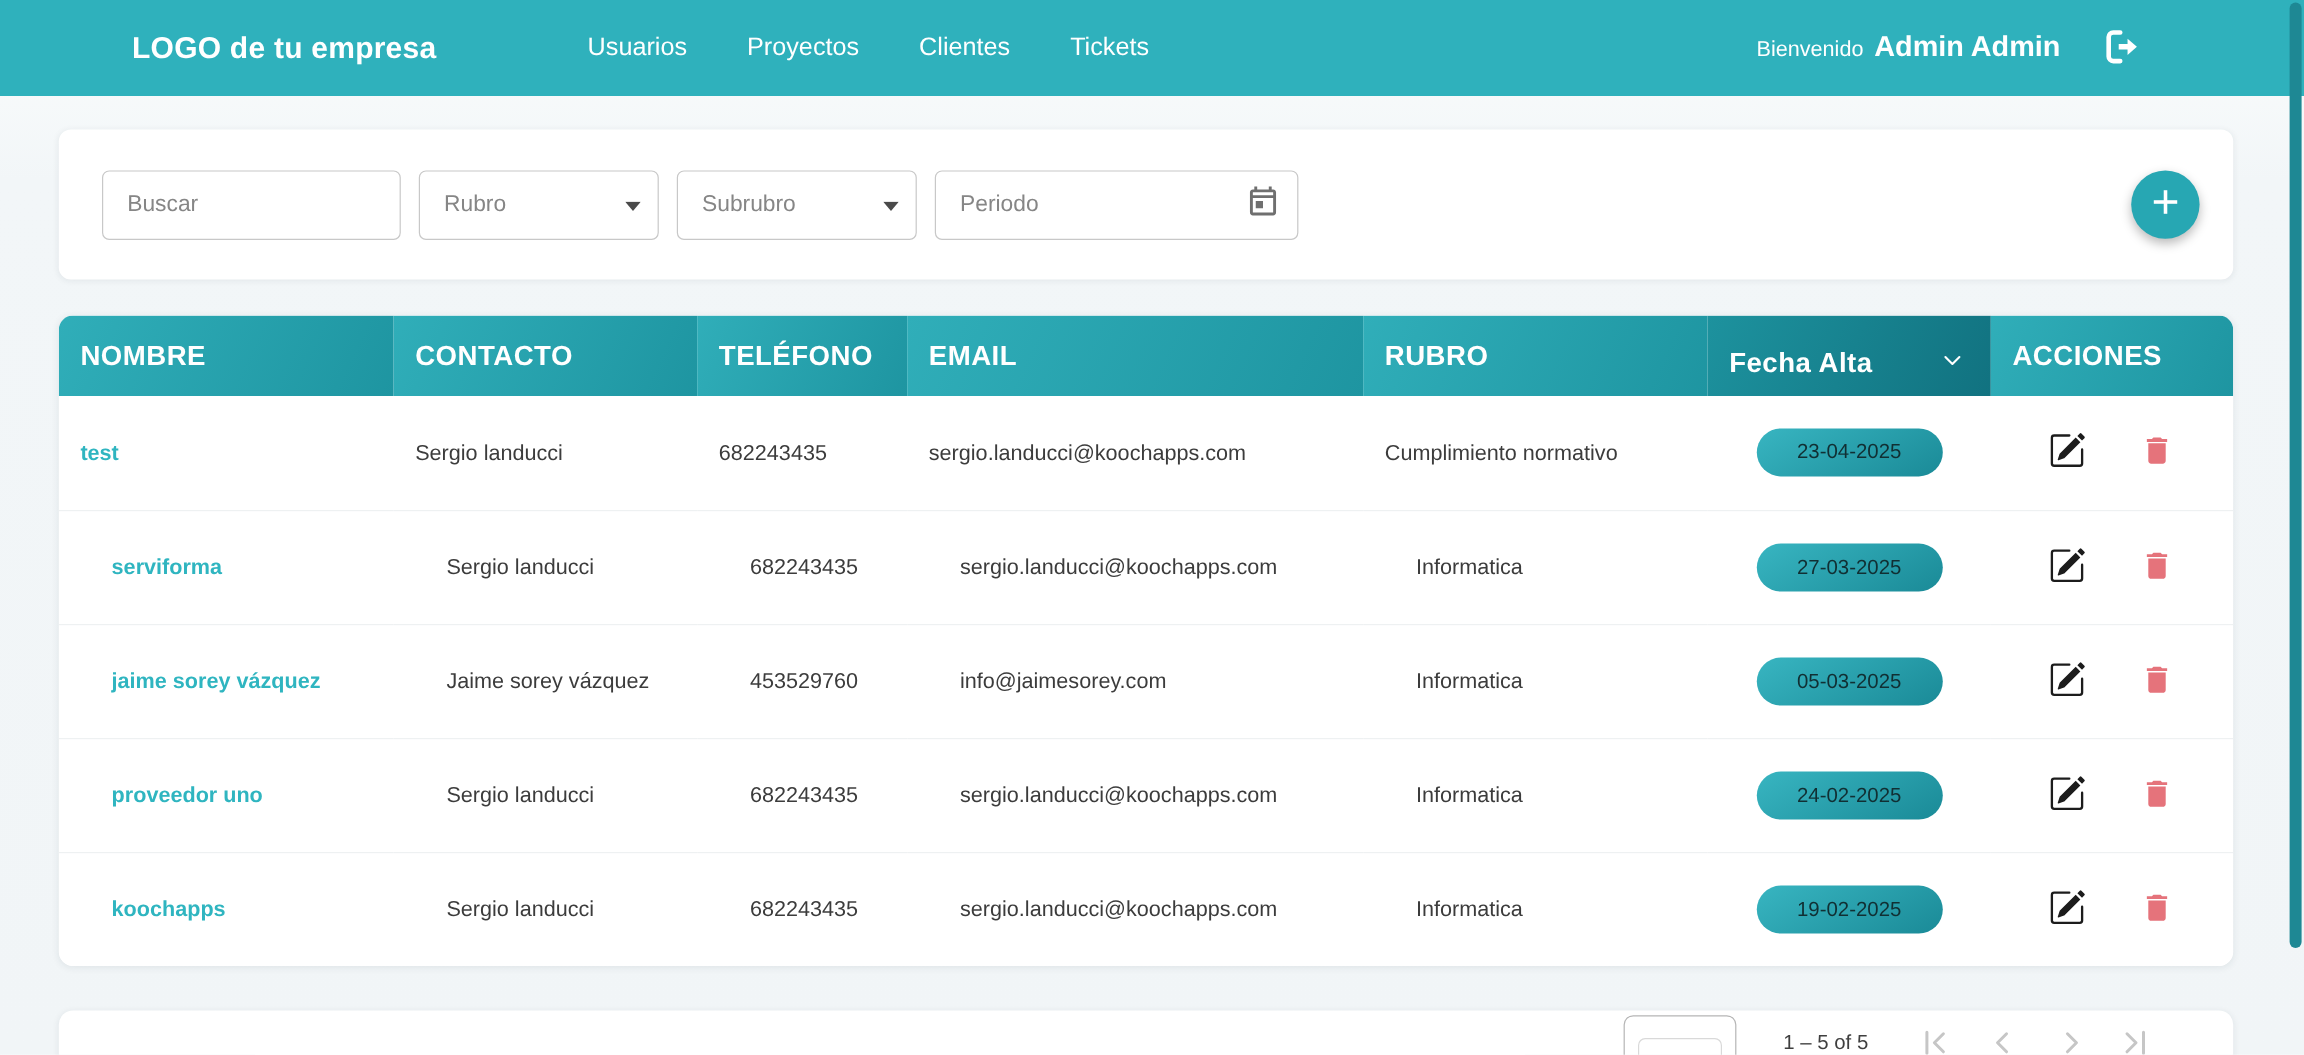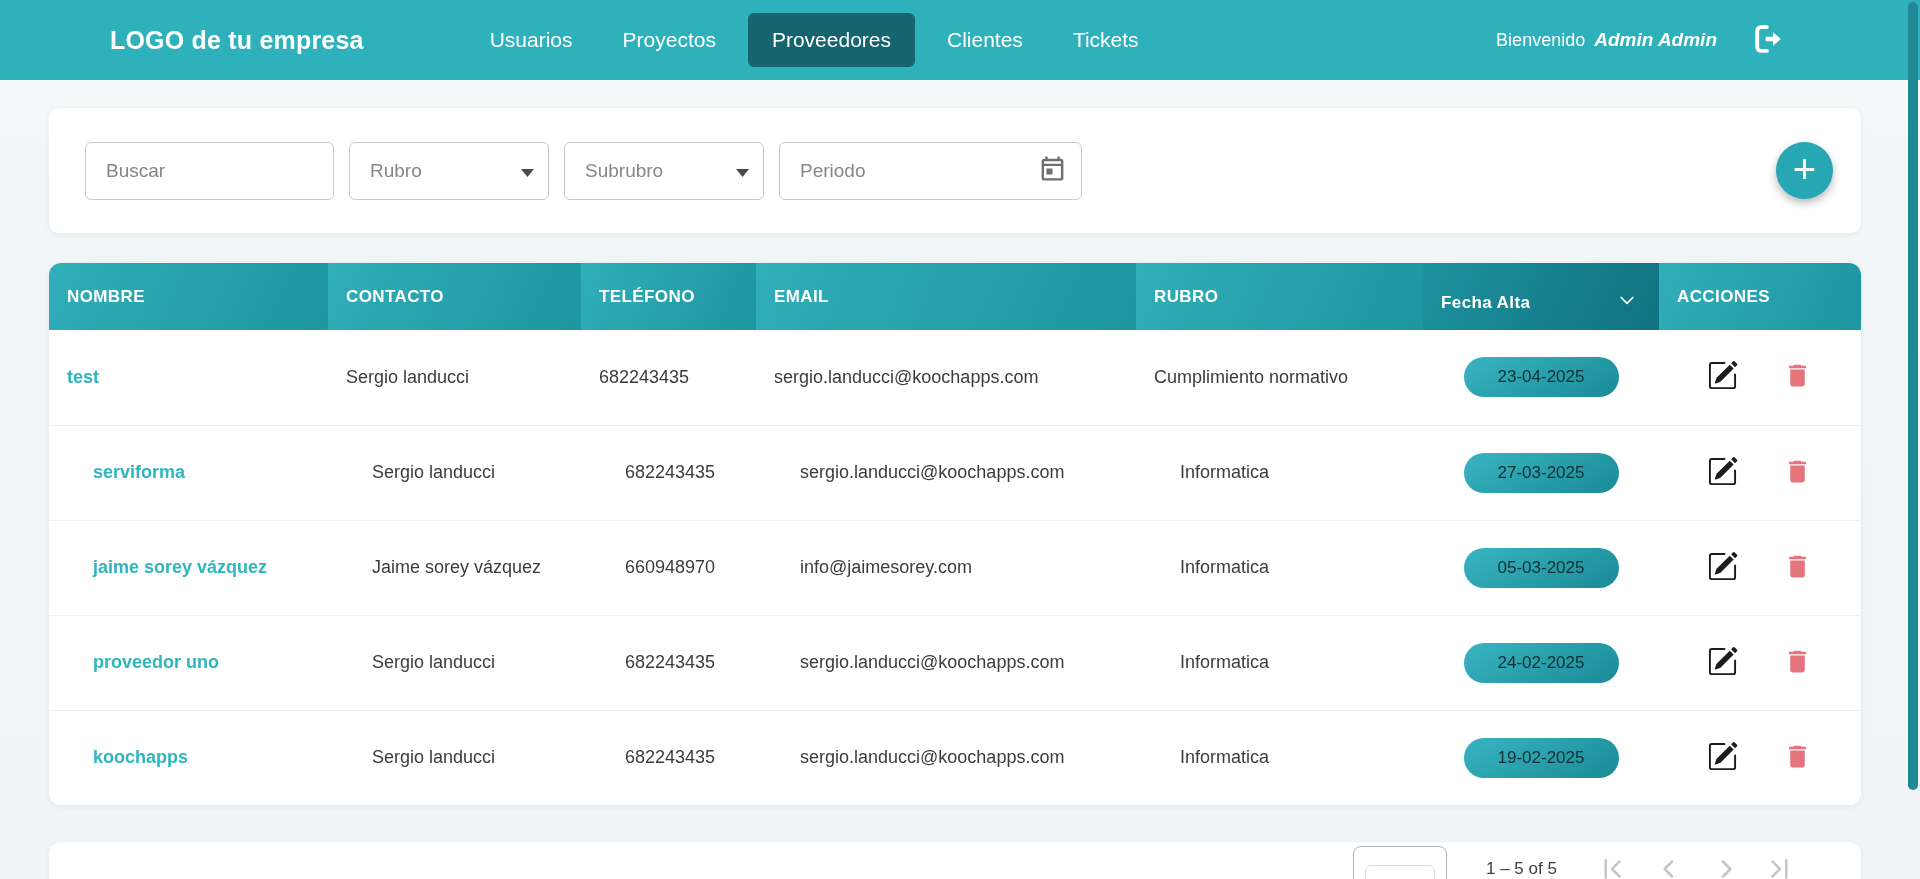--- a/index.html
+++ b/index.html
@@ -15,21 +15,21 @@
     height:80px; background:#2FB1BC; display:flex; align-items:center;
     padding:0 135px 0 110px; color:#fff;
   }
   .logo { font-size:25px; font-weight:bold; letter-spacing:.2px; white-space:nowrap; }
   .nav-items { display:flex; align-items:center; gap:14px; margin-left:108px; list-style:none; }
   .nav-item {
     font-size:21px; padding:15px 18px; border-radius:6px; cursor:pointer; white-space:nowrap;
   }
   .nav-item.active { background:#15646F; padding:15px 24px; }
   .welcome { margin-left:auto; font-size:18px; white-space:nowrap; }
-  .welcome b { font-size:19px; margin-left:4px;font-style:italic; }
+  .welcome b { font-size:24px; margin-left:4px; }
   .logout-btn { background:none; border:none; cursor:pointer; margin-left:34px; display:flex; align-items:center; }
 
   
   .card {
     background:#fff; border-radius:10px; width:1812px; margin-left:49px;
     box-shadow:0 1px 5px rgba(30,45,60,.07);
   }
   .filter-card { margin-top:28px; height:125px; display:flex; align-items:center; padding:0 28px 0 36px; gap:15px; }
   .field {
     height:58px; border:1px solid #c8c8c8; border-radius:6px; display:flex; align-items:center;
@@ -43,21 +43,21 @@
   .add-btn {
     margin-left:auto; width:57px; height:57px; border-radius:50%; border:none; cursor:pointer;
     background:#27A7B3; color:#fff; font-size:40px; line-height:0; font-weight:300;
     box-shadow:0 4px 9px rgba(0,0,0,.28); display:flex; align-items:center; justify-content:center; padding-bottom:4px;
   }
 
   
   .table-card { margin-top:30px; border-radius:12px; overflow:hidden; box-shadow:0 1px 6px rgba(30,45,60,.08); }
   table { width:100%; border-collapse:collapse; table-layout:fixed; }
   th {
-    height:67px; text-align:left; color:#fff; font-size:17px; font-weight:bold; letter-spacing:.4px;
+    height:67px; text-align:left; color:#fff; font-size:23px; font-weight:bold; letter-spacing:.4px;
     background:linear-gradient(115deg,#30AEB9 0%,#1E95A1 100%); padding-left:18px; white-space:nowrap;
   }
   th.sorted { background:linear-gradient(115deg,#1D929E 0%,#117280 100%); padding-left:0; }
   .th-flex { display:flex; align-items:center; justify-content:space-between; padding:0 22px 0 18px;margin-top:12px; }
   td { height:95px; font-size:18px; color:#3c3c3c; padding-left:18px; background:#fff; }
   tbody tr + tr td { border-top:1px solid #eef1f2;padding-left:44px; }
   td.c-nombre { color:#2FB5C0; font-weight:bold; cursor:pointer; }
   td.c-fecha { text-align:center; padding:0;text-decoration:underline; }
   .badge {
     display:inline-block; min-width:155px; padding:10px 0; border-radius:21px;
@@ -86,21 +86,20 @@
   }
 </style>
 </head>
 <body>
 
 <nav class="navbar">
   <div class="logo">LOGO de tu empresa</div>
   <ul class="nav-items">
     <li class="nav-item">Usuarios</li>
     <li class="nav-item">Proyectos</li>
-    <li class="nav-item active">Proveedores</li>
     <li class="nav-item">Clientes</li>
     <li class="nav-item">Tickets</li>
   </ul>
   <div class="welcome">
     <span>Bienvenido</span>
     <b>Admin Admin</b>
   </div>
   <button class="logout-btn">
     <span>
       <svg width="34" height="34" viewBox="0 0 24 24">
@@ -226,21 +225,21 @@
           <svg width="29" height="29" viewBox="0 0 24 24" fill="#E5737B">
             <path d="M6 19c0 1.1.9 2 2 2h8c1.1 0 2-.9 2-2V7H6v12zM19 4h-3.5l-1-1h-5l-1 1H5v2h14V4z"></path>
           </svg>
         </span>
       </button>
     </td>
   </tr>
         <tr>
     <td class="c-nombre">jaime sorey vázquez</td>
     <td class="c-contacto">Jaime sorey vázquez</td>
-    <td class="c-telefono">660948970</td>
+    <td class="c-telefono">453529760</td>
     <td class="c-email">info@jaimesorey.com</td>
     <td class="c-rubro">Informatica</td>
     <td class="c-fecha">
       <span class="badge">05-03-2025</span>
     </td>
     <td class="c-acciones">
       <button class="icon-btn">
         <span>
           <svg width="31" height="31" viewBox="0 0 16 16" fill="#1C1C1C">
             <path d="M15.502 1.94a.5.5 0 0 1 0 .706L14.459 3.69l-2-2L13.502.646a.5.5 0 0 1 .707 0l1.293 1.293zm-1.75 2.456-2-2L4.939 9.21a.5.5 0 0 0-.121.196l-.805 2.414a.25.25 0 0 0 .316.316l2.414-.805a.5.5 0 0 0 .196-.12l6.813-6.814z"></path>

